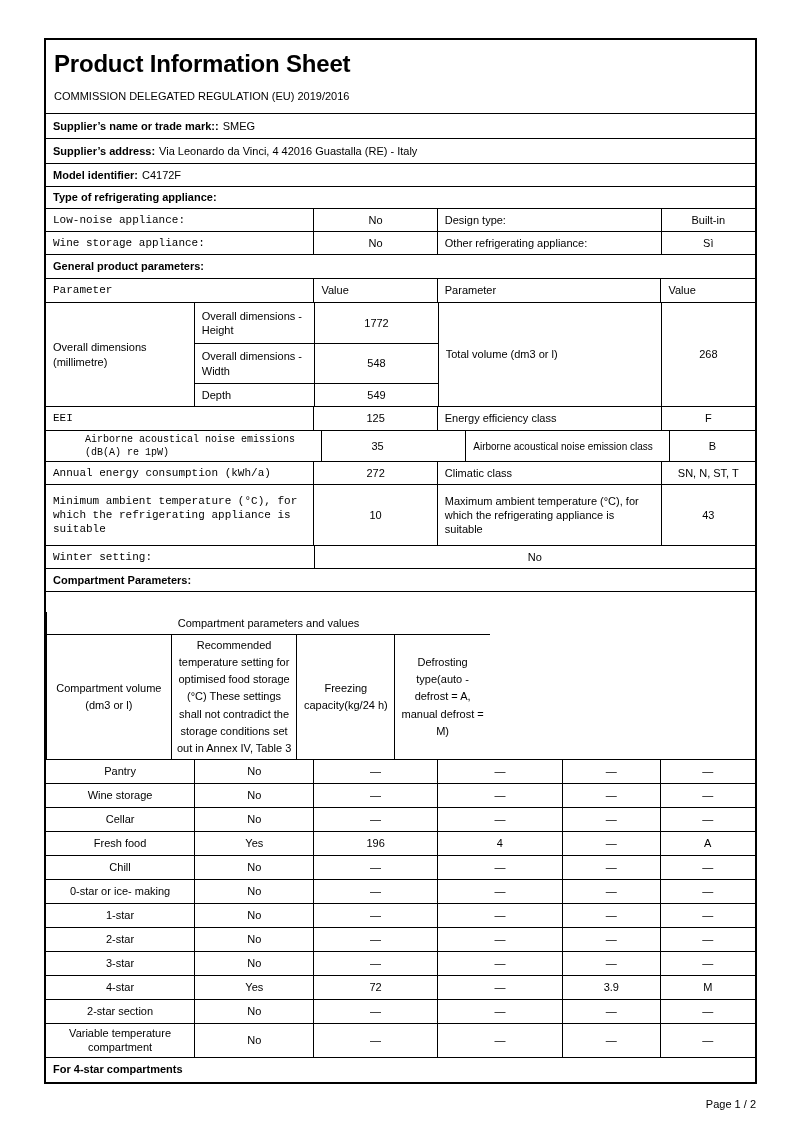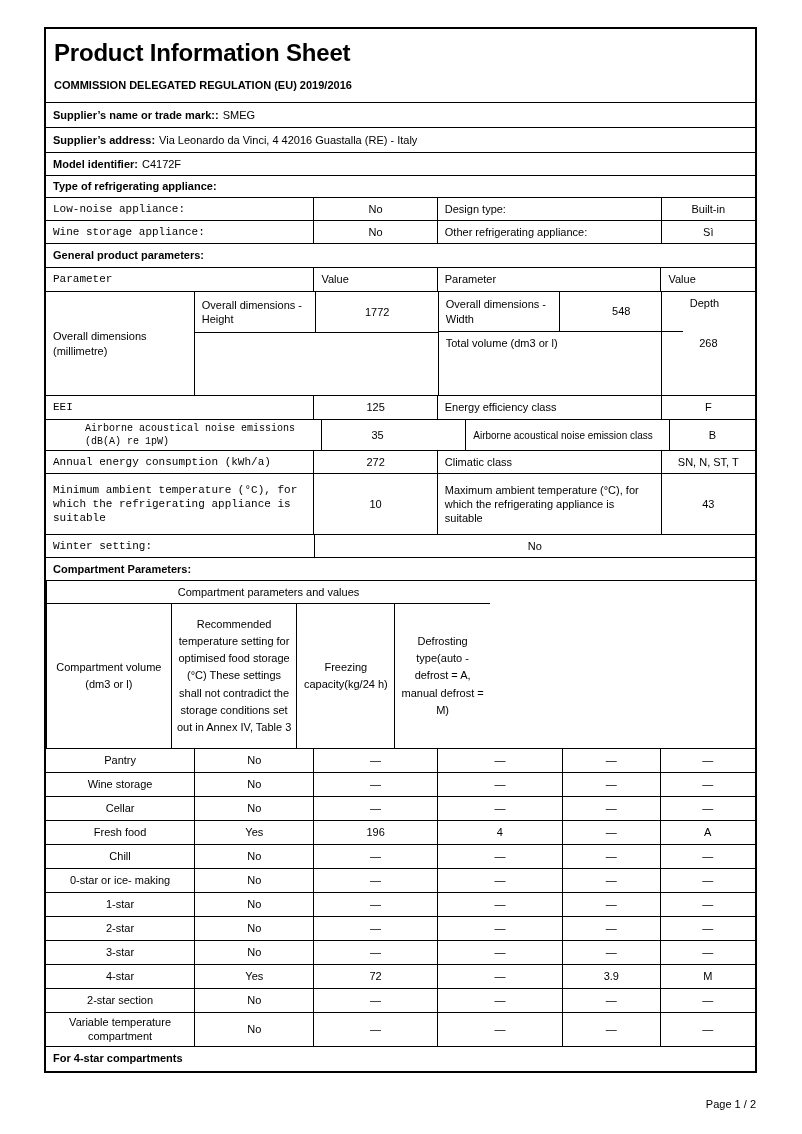--- a/index.html
+++ b/index.html
@@ -11,21 +11,21 @@
   .page {
     position: relative;
     width: 802px;
     height: 1134px;
     background: #fff;
     overflow: hidden;
   }
   .sheet {
     position: absolute;
     left: 44px;
-    top: 27px;
+    top: 38px;
     width: 713px;
     border: 2px solid #000;
     background: #fff;
     font-size: 11px;
     line-height: 1.3;
   }
   .row {
     display: flex;
     align-items: stretch;
     border-bottom: 1px solid #000;
@@ -35,21 +35,21 @@
     display: block;
     height: 74px;
     padding: 10px 8px 0 8px;
   }
   .title-block h1 {
     font-size: 24px;
     font-weight: bold;
     line-height: 1.2;
     letter-spacing: -0.2px;
   }
-  .regulation { margin-top: 10px; font-size: 11px; font-weight: bold; }
+  .regulation { margin-top: 10px; font-size: 11px; }
   .kv {
     min-height: 25px;
     align-items: center;
     padding: 0 7px;
     display: flex;
   }
   .kv .b { font-weight: bold; }
   .kv .v { margin-left: 4px; }
   .heading-row {
     min-height: 22px;
@@ -70,32 +70,32 @@
   .c1 { width: 269px; font-family: Liberation Mono, monospace; }
   .c2 { width: 124px; }
   .c3 { width: 225px; }
   .c4 { width: 95px; }
   .r23 { min-height: 23px; }
   .r24 { min-height: 24px; }
   .r61 { min-height: 61px; }
   
   .dims { height: 104px; }
   .dims .groupcell { width: 149px; }
-  .dims .nested { width: 244px; display: flex; flex-direction: row; border-left: 1px solid #000; }
+  .dims .nested { width: 244px; display: flex; flex-direction: column; border-left: 1px solid #000; }
   .dims .nrow { display: flex; border-bottom: 1px solid #000; flex: 0 0 auto; }
   .dims .nrow.nlast { border-bottom: none; }
   .dims .nlabel { width: 120px; display: flex; align-items: center; padding: 2px 7px; }
   .dims .nval { width: 124px; display: flex; align-items: center; justify-content: center; border-left: 1px solid #000; }
   .nh41 { height: 41px; }
   .nh40 { height: 40px; }
   .nh22 { height: 22px; }
   
   .cmp-head { height: 168px; }
   .cmp-head .corner { width: 269px; padding: 2px 7px; display: flex; align-items: center; }
-  .cmp-right { width: 444px; border-left: 1px solid #000; display: flex; flex-direction: column; }
+  .cmp-right { width: 444px; border-left: 1px solid #000; display: flex; flex-direction: column; margin-top: 20px; }
   .band { height: 23px; border-bottom: 1px solid #000; display: flex; align-items: center; justify-content: center; text-align: center; }
   .subrow { flex: 1; display: flex; }
   .subcell {
     display: flex; align-items: center; justify-content: center;
     text-align: center; padding: 2px 5px; line-height: 1.55;
   }
   .subcell + .subcell { border-left: 1px solid #000; }
   .w124 { width: 124px; text-align: center; }
   .w126 { width: 126px; }
   .w98 { width: 98px; }

